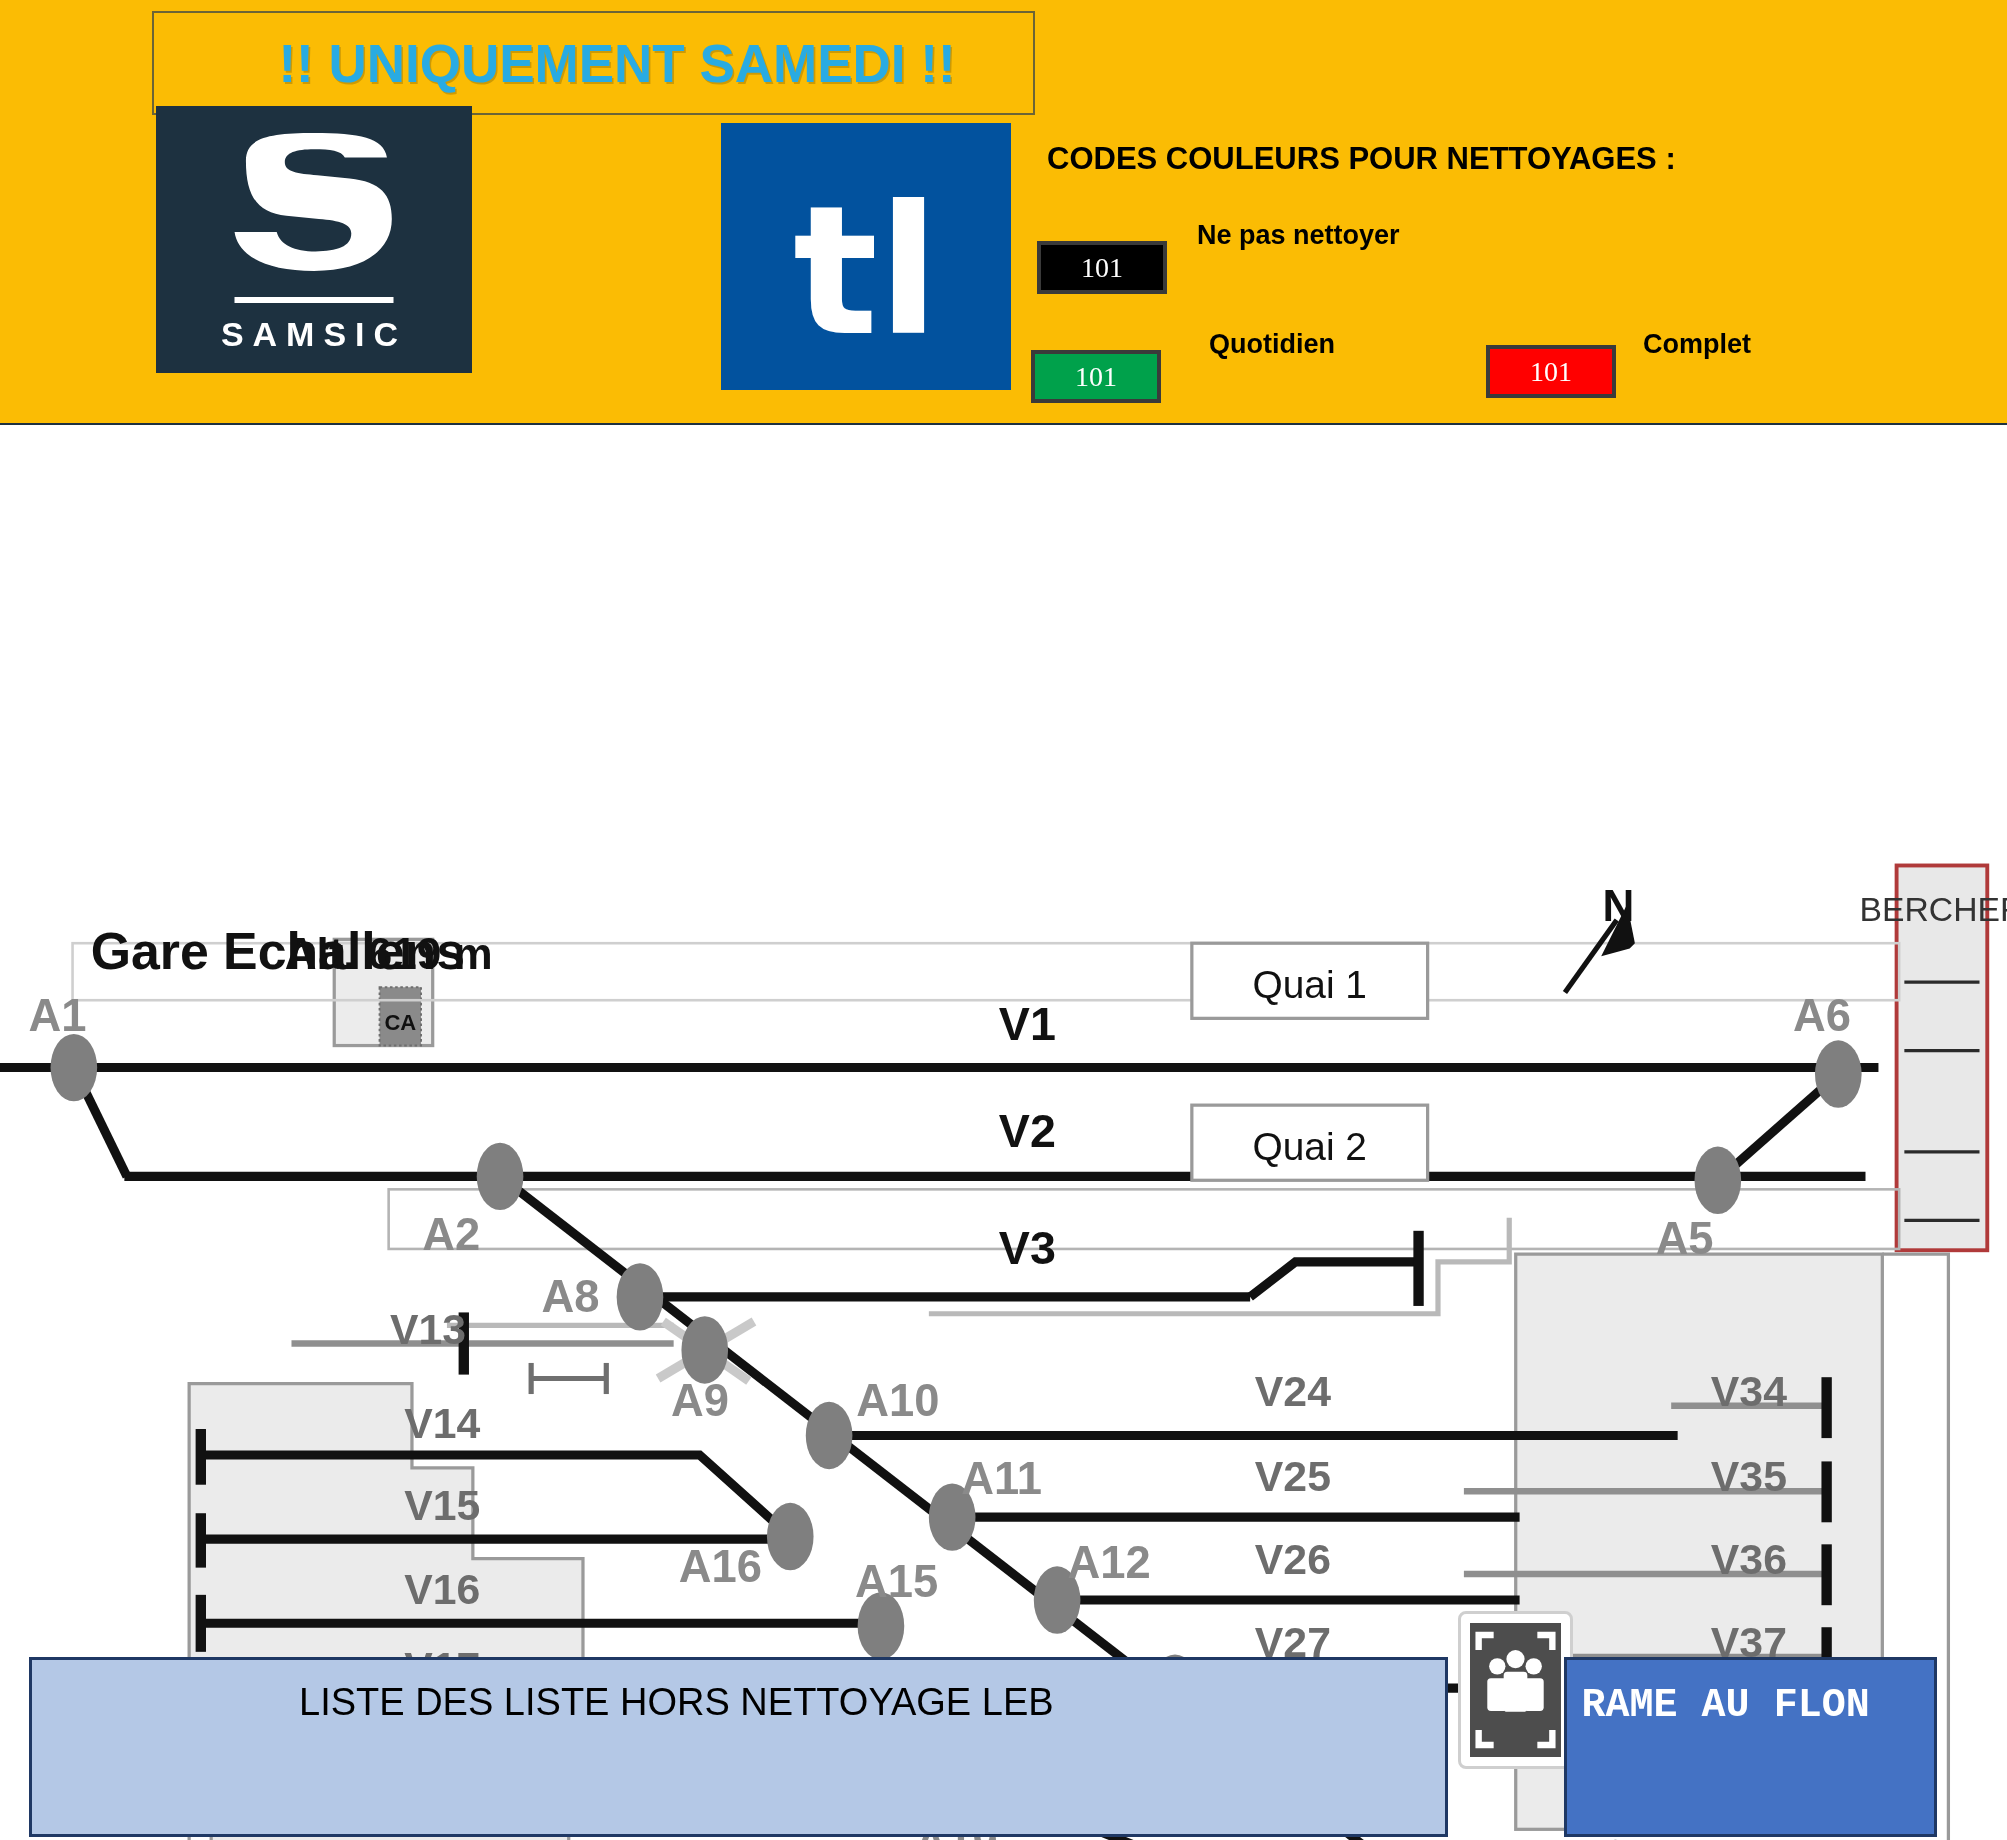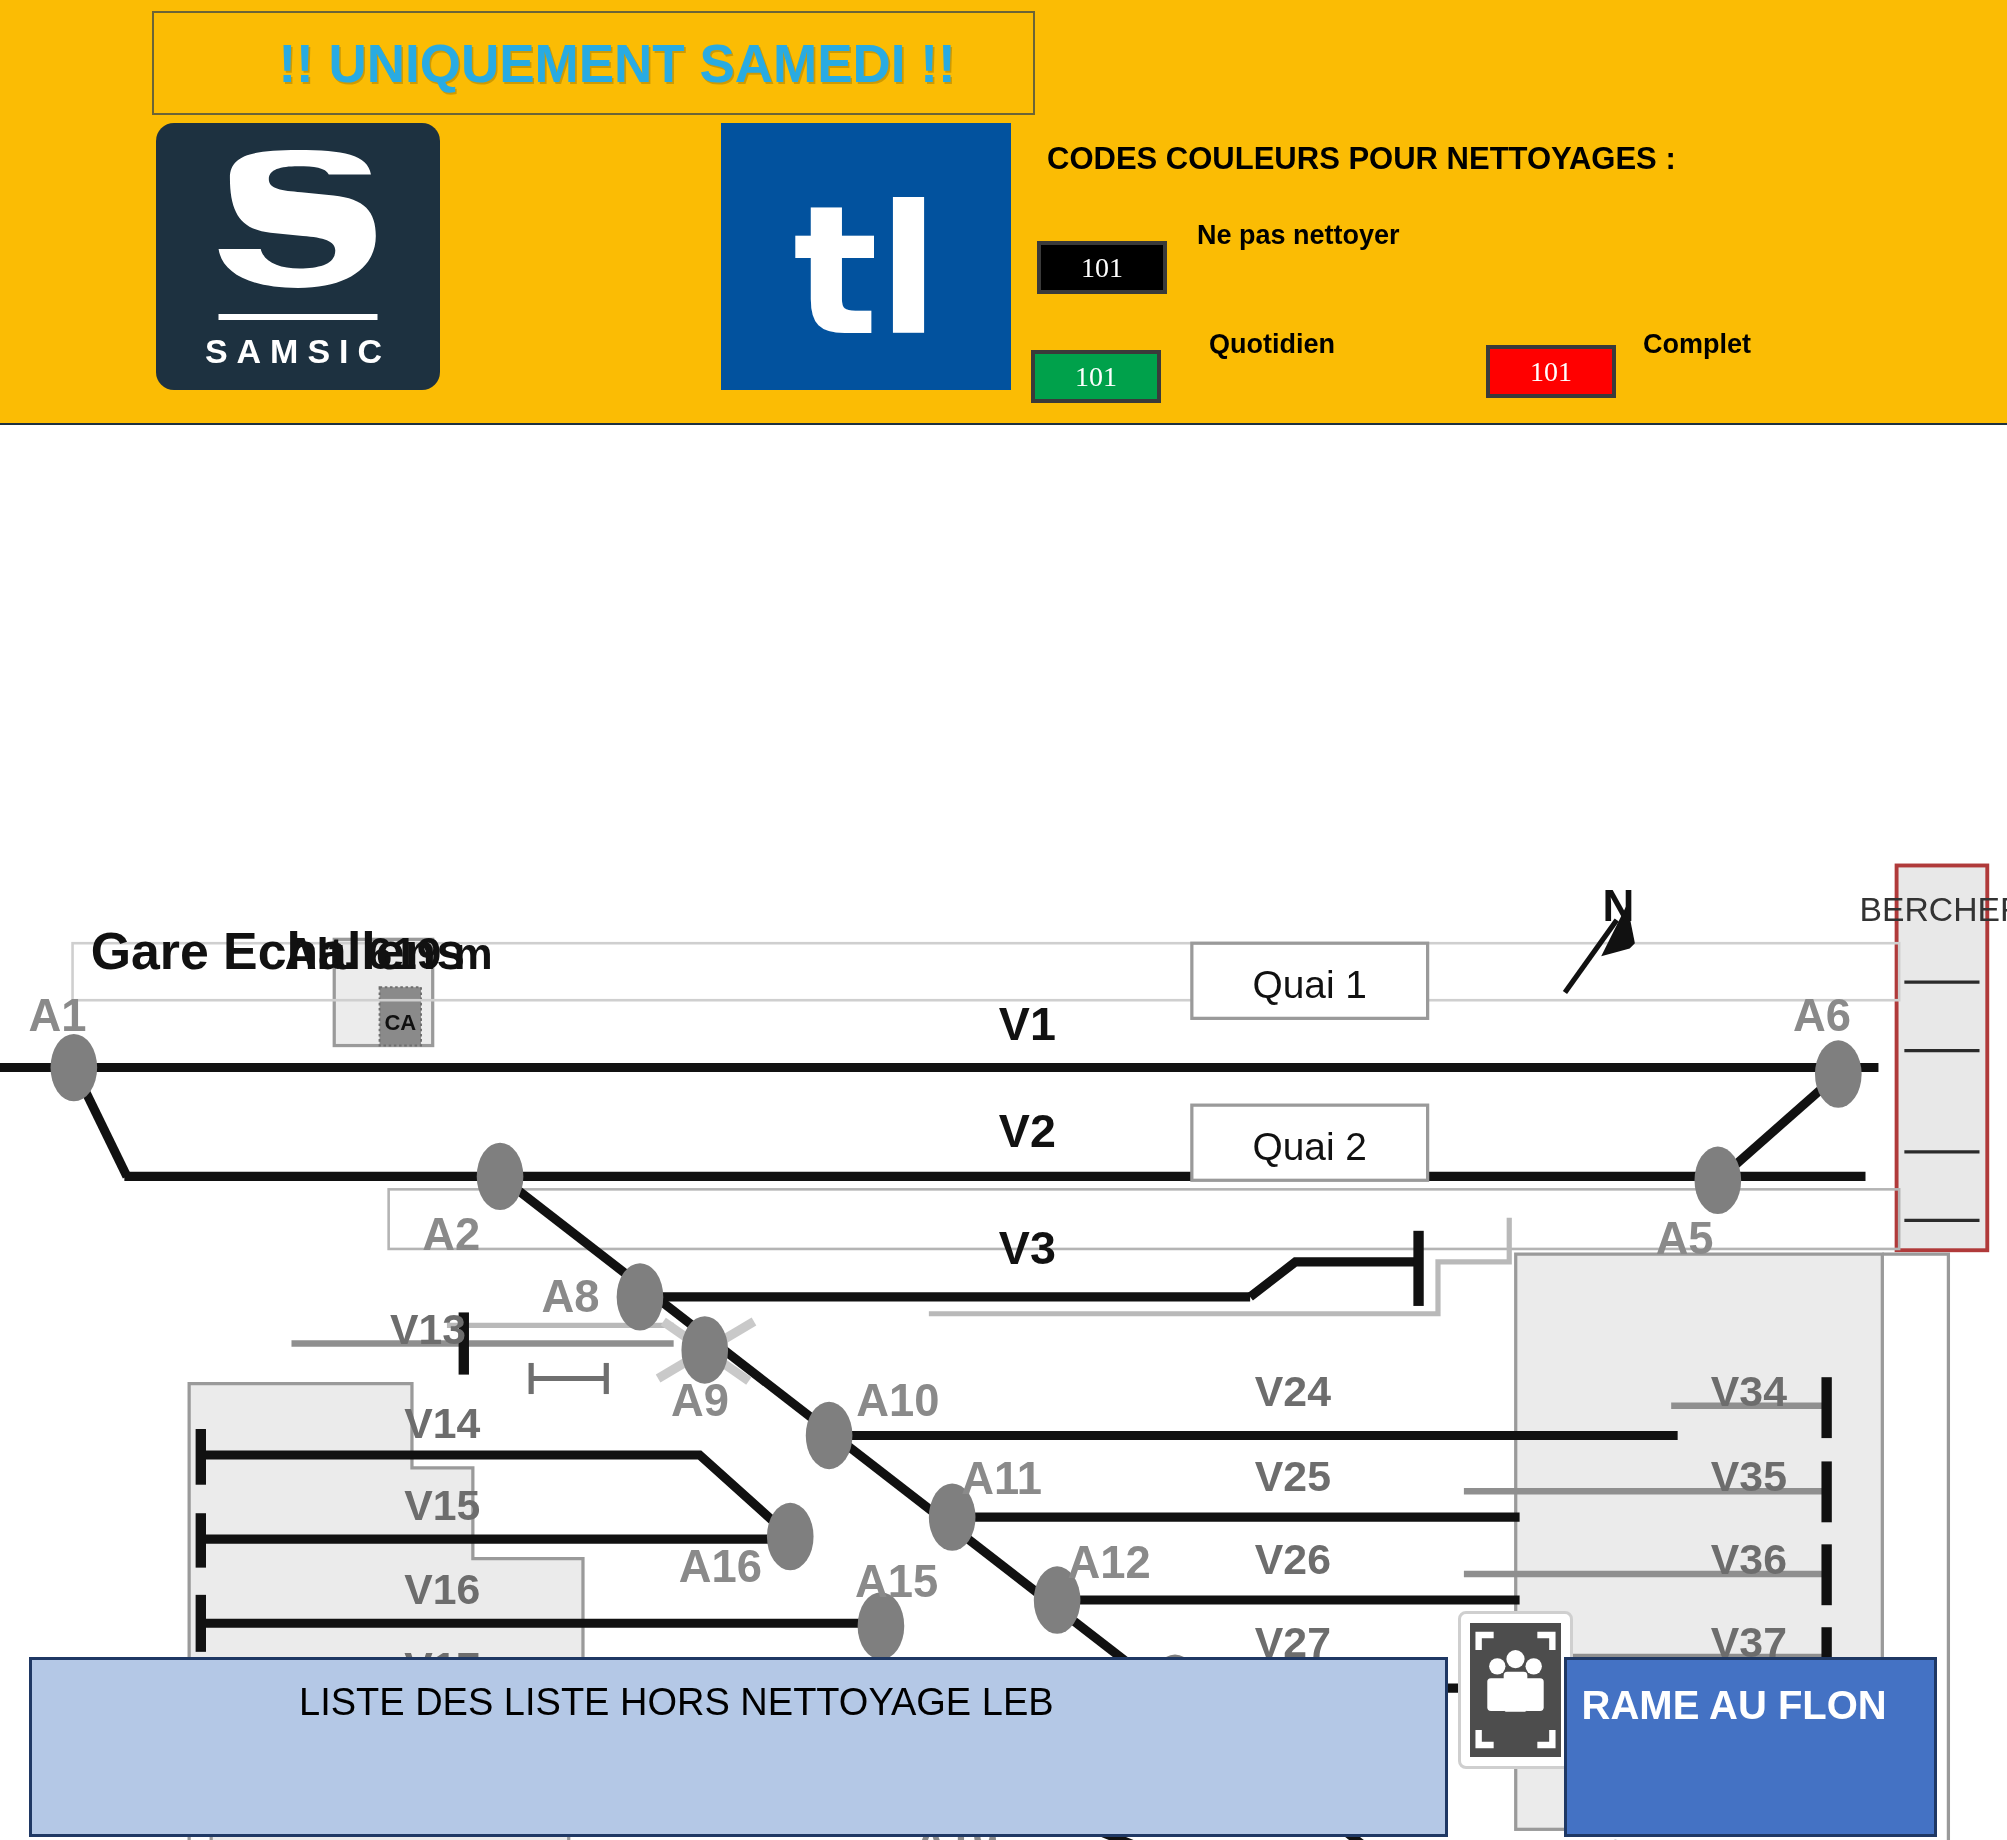--- a/index.html
+++ b/index.html
@@ -6,21 +6,21 @@
   body{width:2008px;height:1841px;font-family:"Liberation Sans",sans-serif;position:relative;overflow:hidden;}
 
   
   #header{position:absolute;left:0;top:0;width:2008px;height:425px;background:#FBBC04;box-sizing:border-box;border-bottom:2.4px solid #1d3140;}
   #samedi-banner{position:absolute;left:152px;top:11.3px;width:883px;height:104px;
       background:#FBBC04;border:2.4px solid #6b6437;box-sizing:border-box;
       display:flex;align-items:center;justify-content:center;padding-left:47px;}
   #samedi-banner span{color:#29ABE2;font-size:53px;font-weight:bold;letter-spacing:0px;
       text-shadow:1.6px 1.6px 0 rgba(0,0,0,.18);white-space:nowrap;}
 
-  #samsic-box{position:absolute;left:156px;top:123px;width:284px;height:267px;background:#1d3140;border-radius:18px;}
+  #samsic-box{position:absolute;left:156px;top:106px;width:316px;height:267px;background:#1d3140;}
   #samsic-s{position:absolute;left:50%;top:19.4px;transform:translateX(-50%);width:185px;height:154px;}
   #samsic-rule{position:absolute;left:50%;top:191px;transform:translateX(-50%);width:159px;height:5.7px;background:#fff;}
   #samsic-word{position:absolute;left:0;right:0;top:209px;text-align:center;color:#fff;
       font-size:34px;font-weight:bold;letter-spacing:9px;}
 
   #tl-box{position:absolute;left:721px;top:123px;width:290px;height:267px;background:#02529e;}
   #tl-word{position:absolute;left:0;right:0;top:60px;text-align:center;color:#fff;
       font-size:178px;font-weight:bold;line-height:178px;font-family:"DejaVu Sans",sans-serif;}
 
   #plan-title{position:absolute;left:1018px;top:23px;font-size:50px;font-weight:bold;color:#000;white-space:nowrap;}
@@ -39,21 +39,21 @@
 
   
   #map{position:absolute;left:0;top:425px;width:2008px;height:1416px;background:#fff;}
   #map svg{position:absolute;left:0;top:0;}
 
   
   #bar-liste{position:absolute;left:29px;top:1657px;width:1419px;height:180px;background:#b4c8e6;
       border:3.2px solid #1F3864;box-sizing:border-box;}
   #bar-liste span{position:absolute;left:267px;top:21px;font-size:38px;color:#000;white-space:nowrap;}
   #bar-flon{position:absolute;left:1564px;top:1657px;width:373px;height:180px;background:#4472c4;
-      border:3.2px solid #1F3864;box-sizing:border-box;}
+      border:3.2px solid #1F3864;box-sizing:border-box;font-family:Liberation Mono, monospace;}
   #bar-flon span{position:absolute;left:14.6px;top:23px;font-size:40px;font-weight:bold;color:#fff;white-space:nowrap;}
 
   #people-icon{position:absolute;left:1458px;top:1611px;width:115px;height:158px;
       background:#fff;border:3.2px solid #cfcfcf;border-radius:8px;box-sizing:border-box;}
   #people-icon .inner{position:absolute;left:9px;top:9px;right:9px;bottom:9px;background:#4d4d4d;}
 </style>
 </head>
 <body>
 
 <div id="header">

